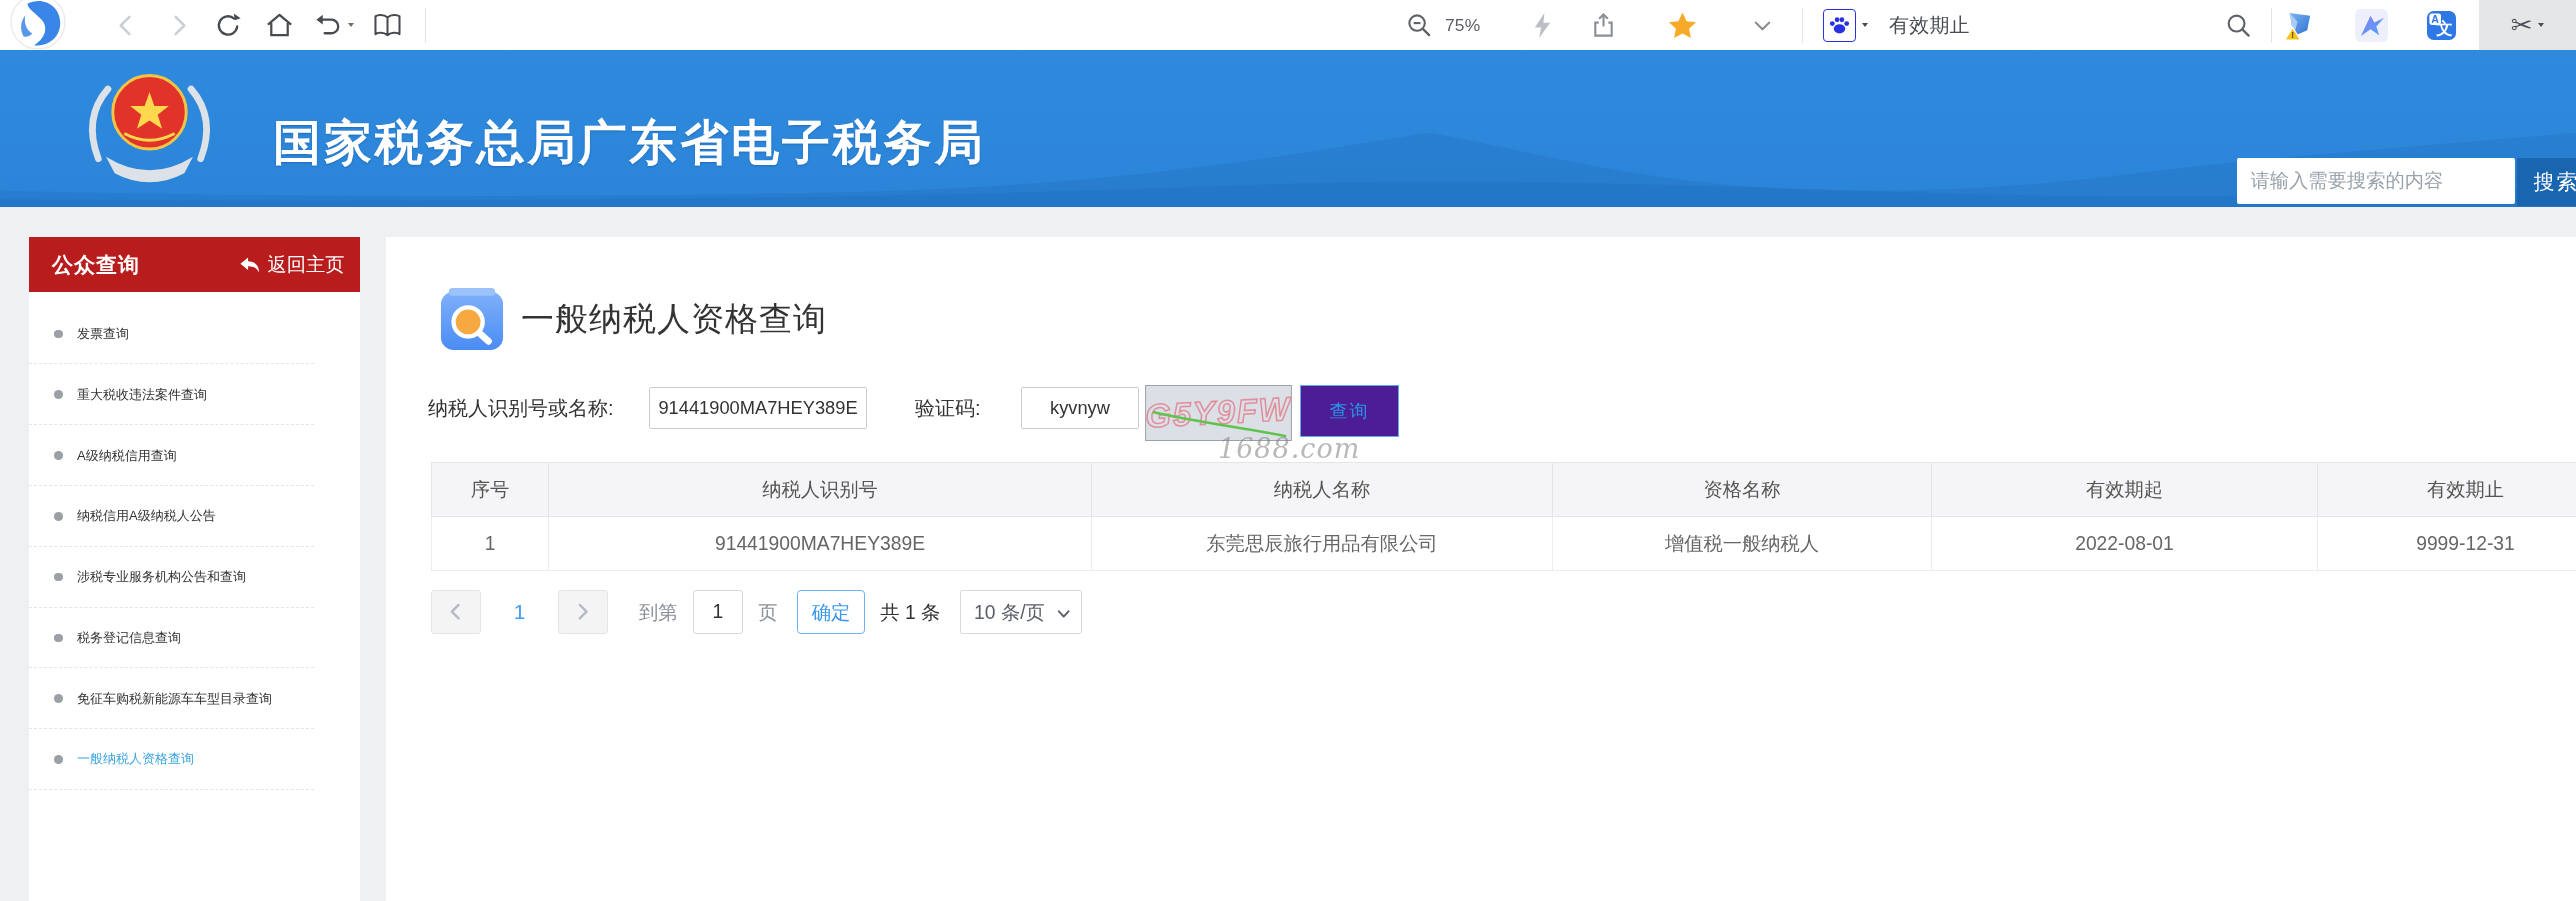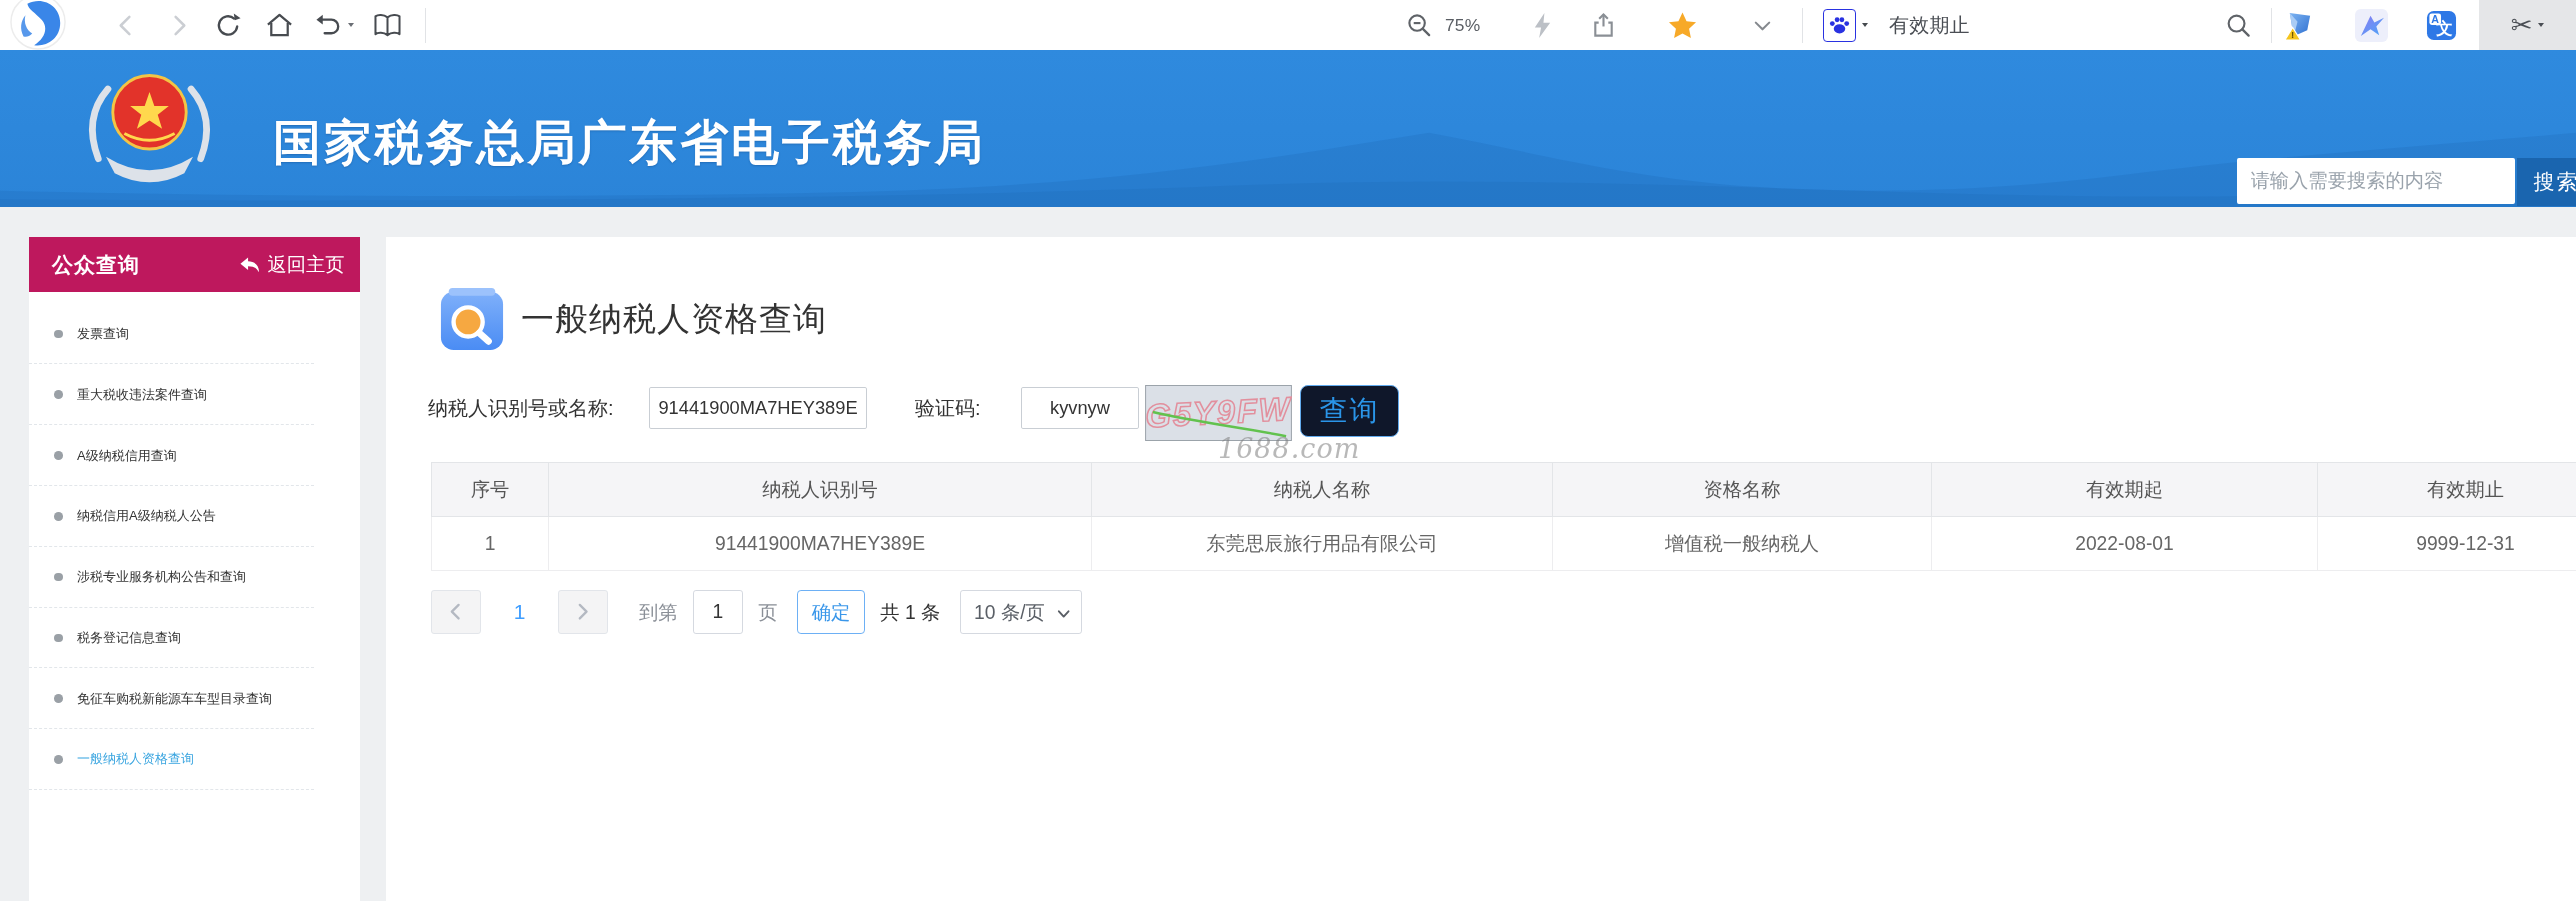--- a/index.html
+++ b/index.html
@@ -19,35 +19,35 @@
   
   .siteheader{position:absolute;left:0;top:50px;width:2576px;height:157px;background:linear-gradient(180deg,#2f8ade 0%,#2b84d8 100%);overflow:hidden;}
   .mountains{position:absolute;left:0;bottom:0;width:2576px;height:157px;}
   .sitetitle{position:absolute;left:273px;top:0;height:186px;display:flex;align-items:center;color:#ffffff;font-size:48px;font-weight:bold;letter-spacing:2.9px;text-shadow:0 1px 1.9px rgba(0,40,90,.25);}
   .hsearch{position:absolute;left:2237px;top:108px;width:278px;height:46px;background:#fff;border:none;border-radius:1.9px;font-size:19.3px;color:#333;padding:0 13.5px;box-sizing:border-box;outline:none;}
   .hsearch::placeholder{color:#9aa3ac;}
   .hsearchbtn{position:absolute;left:2517px;top:108px;width:79px;height:48px;background:#1a65af;color:#fff;font-size:21px;border:none;display:flex;align-items:center;justify-content:center;letter-spacing:1.9px;}
 
   
   .sidebar{position:absolute;left:29px;top:237px;width:331px;height:665px;background:#ffffff;}
-  .sidehead{position:absolute;left:0;top:0;width:331px;height:55px;background:#be185d;color:#fff;display:flex;align-items:center;}
+  .sidehead{position:absolute;left:0;top:0;width:331px;height:55px;background:#b91c1c;color:#fff;display:flex;align-items:center;}
   .sidehead .t1{font-size:21px;font-weight:bold;margin-left:23px;letter-spacing:1px;}
   .backhome{position:absolute;right:15.4px;top:0;height:55px;display:flex;align-items:center;gap:7.7px;color:#fff;font-size:19.3px;cursor:pointer;}
   .sidelist{position:absolute;left:0;top:55px;width:331px;padding-top:11.6px;}
   .sideitem{position:relative;padding:15.4px 15.4px 15.4px 48px;border-bottom:1px dashed #e2e6ea;font-size:13px;line-height:29px;color:#333;width:222px;cursor:pointer;}
   .sideitem .bullet{position:absolute;left:25px;top:26px;width:8.7px;height:8.7px;border-radius:50%;background:#9aa0a6;}
   .sideitem.active{color:#3aa5e0;}
 
   
   .maincard{position:absolute;left:386px;top:237px;width:2190px;height:665px;background:#ffffff;}
   .pagetitle{position:absolute;left:135px;top:49px;height:66px;display:flex;align-items:center;font-size:33px;color:#333;font-weight:500;letter-spacing:1px;}
   .ptico{position:absolute;left:53px;top:49px;width:66px;height:66px;}
   .flabel{position:absolute;top:148px;height:46px;display:flex;align-items:center;font-size:20px;color:#333;}
   .finput{position:absolute;top:150px;height:42px;border:1px solid #c9ced4;background:#fff;font-size:18.3px;color:#333;text-align:center;box-sizing:border-box;outline:none;border-radius:1.9px;}
-  .querybtn{position:absolute;left:914px;top:148px;width:97px;height:50px;background:#0f172a;border:1px solid #62abee;border-radius:8px;color:#2a95e8;font-size:28px;display:flex;align-items:center;justify-content:center;cursor:pointer;letter-spacing:1.9px;}
+  .querybtn{position:absolute;left:914px;top:148px;width:97px;height:50px;background:#4c1d95;border:1px solid #62abee;border-radius:0;color:#2a95e8;font-size:18px;display:flex;align-items:center;justify-content:center;cursor:pointer;letter-spacing:1.9px;}
   .watermark{position:absolute;left:832px;top:196px;font-family:"DejaVu Serif","Liberation Serif",serif;font-style:italic;font-size:27px;color:rgba(125,125,125,.55);letter-spacing:1px;}
 
   
   .qtable{position:absolute;left:45px;top:225px;width:2182px;border-collapse:collapse;table-layout:fixed;}
   .qtable th{background:#f5f5f7;border:1px solid #e3e5e8;height:51px;font-size:19.3px;font-weight:normal;color:#555;}
   .qtable td{background:#fff;border:1px solid #ededef;border-top:none;height:51px;font-size:19.3px;color:#666;text-align:center;}
 
   
   .pager{position:absolute;left:45px;top:353px;height:44px;display:flex;align-items:center;}
   .pgbtn{width:50px;height:44px;background:#f4f4f5;border:1px solid #e2e5ea;border-radius:2.9px;display:flex;align-items:center;justify-content:center;box-sizing:border-box;cursor:pointer;}

